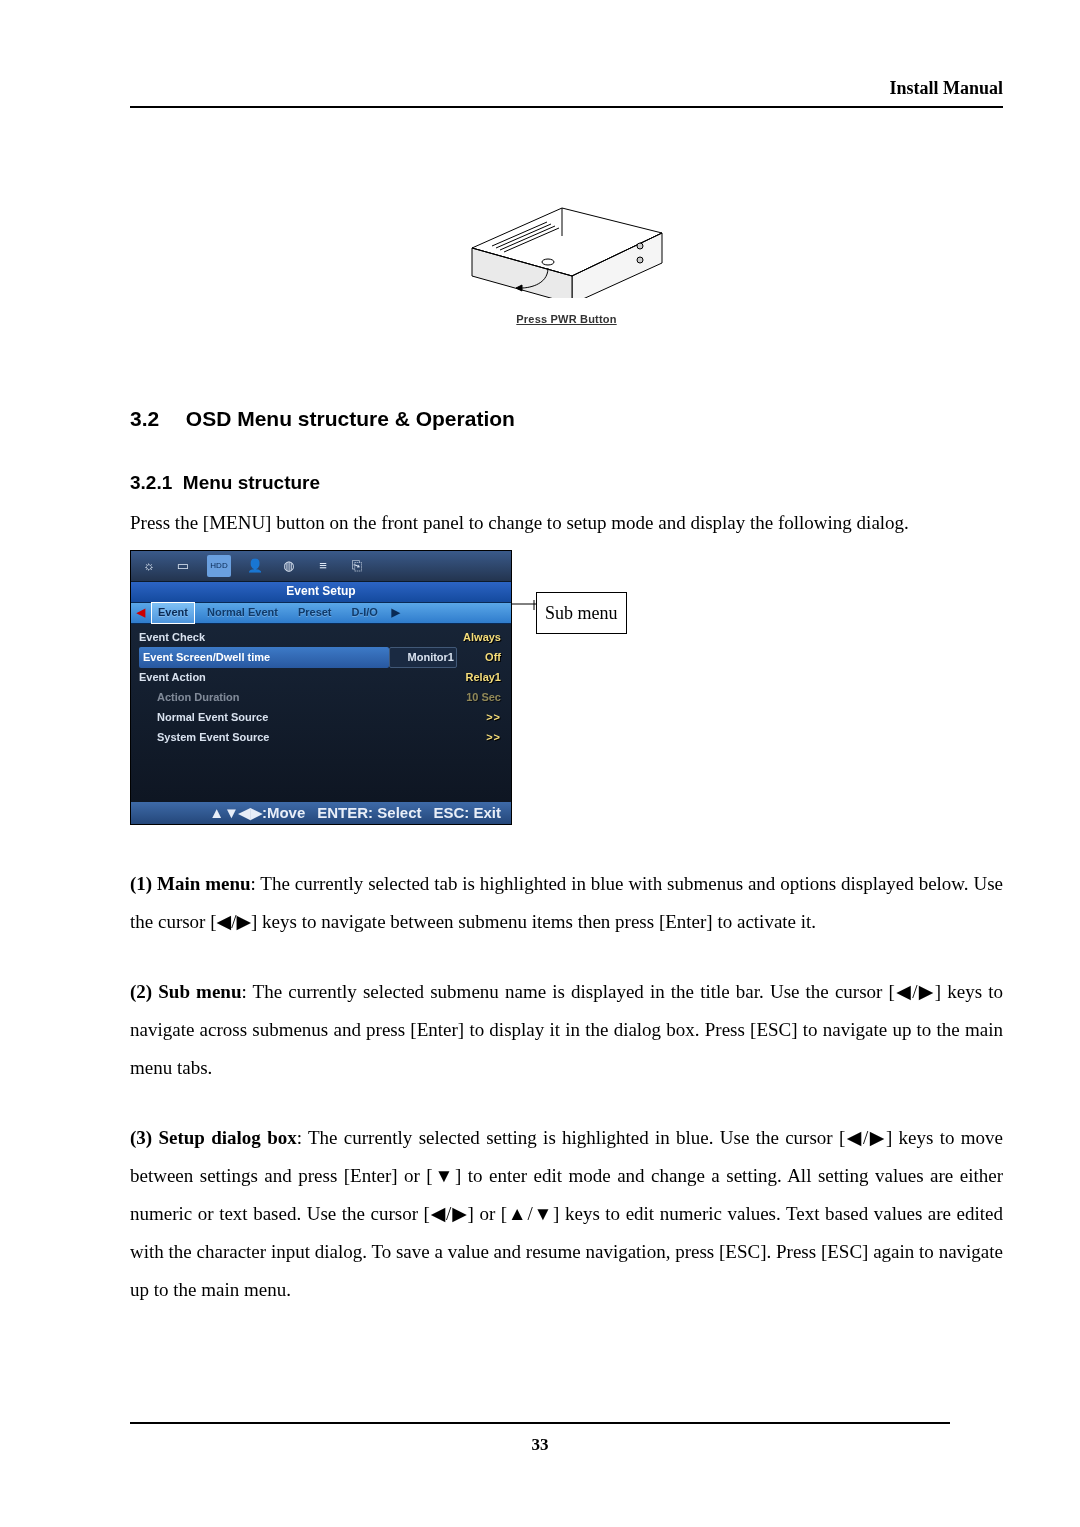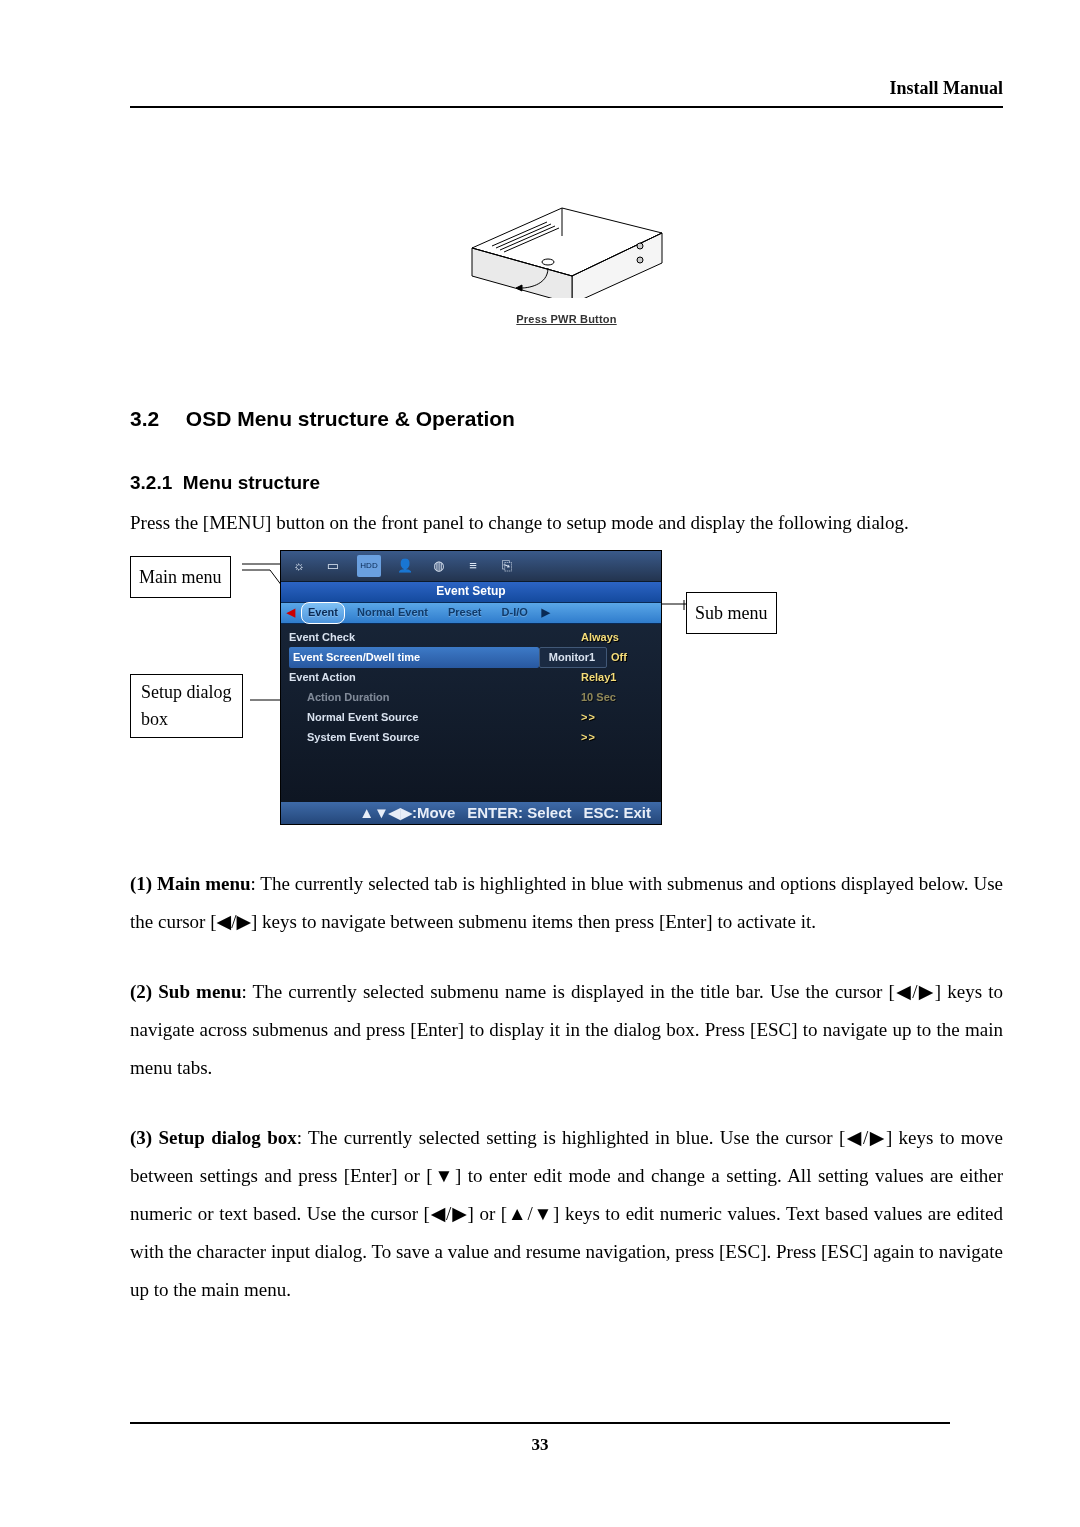--- a/index.html
+++ b/index.html
@@ -131,49 +131,49 @@
     font-size:11px; font-weight:bold;
     border-bottom:1px solid #0a2a55;
     padding: 0 4px;
     gap: 4px;
   }
   .sm-arrow { width:12px; text-align:center; color:#c00; font-weight:bold; }
   .sm-tab { padding: 0 8px; white-space:nowrap; text-shadow: 0 1px 0 rgba(255,255,255,.25);}
   .sm-tab.sel {
     background: linear-gradient(#7fc1f5, #4d95dd);
     border:1px solid #fff;
-    border-radius:8px;
+    border-radius:0;
     padding: 0 6px;
     color:#0a2a55;
   }
   .osd-body { padding: 4px 8px 14px 8px; min-height: 160px; position:relative; }
   .setting-row {
     display:flex; align-items:center;
     height: 19px;
     font-size: 11px;
     margin-bottom: 1px;
   }
   .setting-label { flex: 1; color:#d9e2ef; font-weight:bold; }
   .setting-label.sel {
     background: linear-gradient(#3d7ac7, #2858a0);
     color:#fff;
     border-radius:2px;
     padding: 1px 4px;
   }
   .setting-val {
-    width: 70px; text-align:left;
+    width: 70px; text-align:right;
     color:#f5dd7a;
     font-weight:bold;
     font-size:11px;
     text-shadow: 1px 1px 0 #000;
     padding-right: 2px;
   }
   .setting-val.box {
     background:#1a2a42; border:1px solid #415877; border-radius:2px;
-    text-align:center; width:64px; margin-left:auto; margin-right:4px;
+    text-align:right; width:64px; margin-left:auto; margin-right:4px;
     color:#d9e2ef; text-shadow:none;
   }
   .setting-val.more { letter-spacing:1px; }
   .indent { padding-left: 18px; }
   .osd-footer {
     height: 22px;
     display:flex; align-items:center; gap: 12px;
     background: linear-gradient(#3e6aa8, #24477a);
     color:#e8eef8; font-size:15px; font-weight:bold;
     padding: 0 10px;
@@ -252,32 +252,20 @@
   </div>
 
   <div class="subheading">
     <span>3.2.1</span>
     &nbsp;<span>Menu structure</span>
   </div>
 
   <div class="intro-para">Press the [MENU] button on the front panel to change to setup mode and display the following dialog.</div>
 
   <div class="osd-row">
-    <div class="callout-col-left" style="height:270px;">
-      <div class="callout-box callout-main">Main menu</div>
-      <div class="callout-box callout-setup">
-        <span>Setup dialog</span><br>
-        <span>box</span>
-      </div>
-      <svg width="150" height="270" style="position:absolute;top:0;left:0;pointer-events:none;">
-        <polyline class="leader-main" points="112,14 134,14 150,14"></polyline>
-        <polyline class="leader-main" points="112,20 140,20 152,36"></polyline>
-        <polyline class="leader-setup" points="120,150 150,150"></polyline>
-      </svg>
-    </div>
 
     <div class="osd-panel">
       <div class="osd-icon-row">
         <span class="osd-ico">☼</span>
         <span class="osd-ico">▭</span>
         <span class="osd-ico" style="font-size:8px;background:#6aa0e0;border-radius:2px;padding:1px 2px;color:#0a2a55;">HDD</span>
         <span class="osd-ico">👤</span>
         <span class="osd-ico">◍</span>
         <span class="osd-ico">≡</span>
         <span class="osd-ico">⎘</span>

